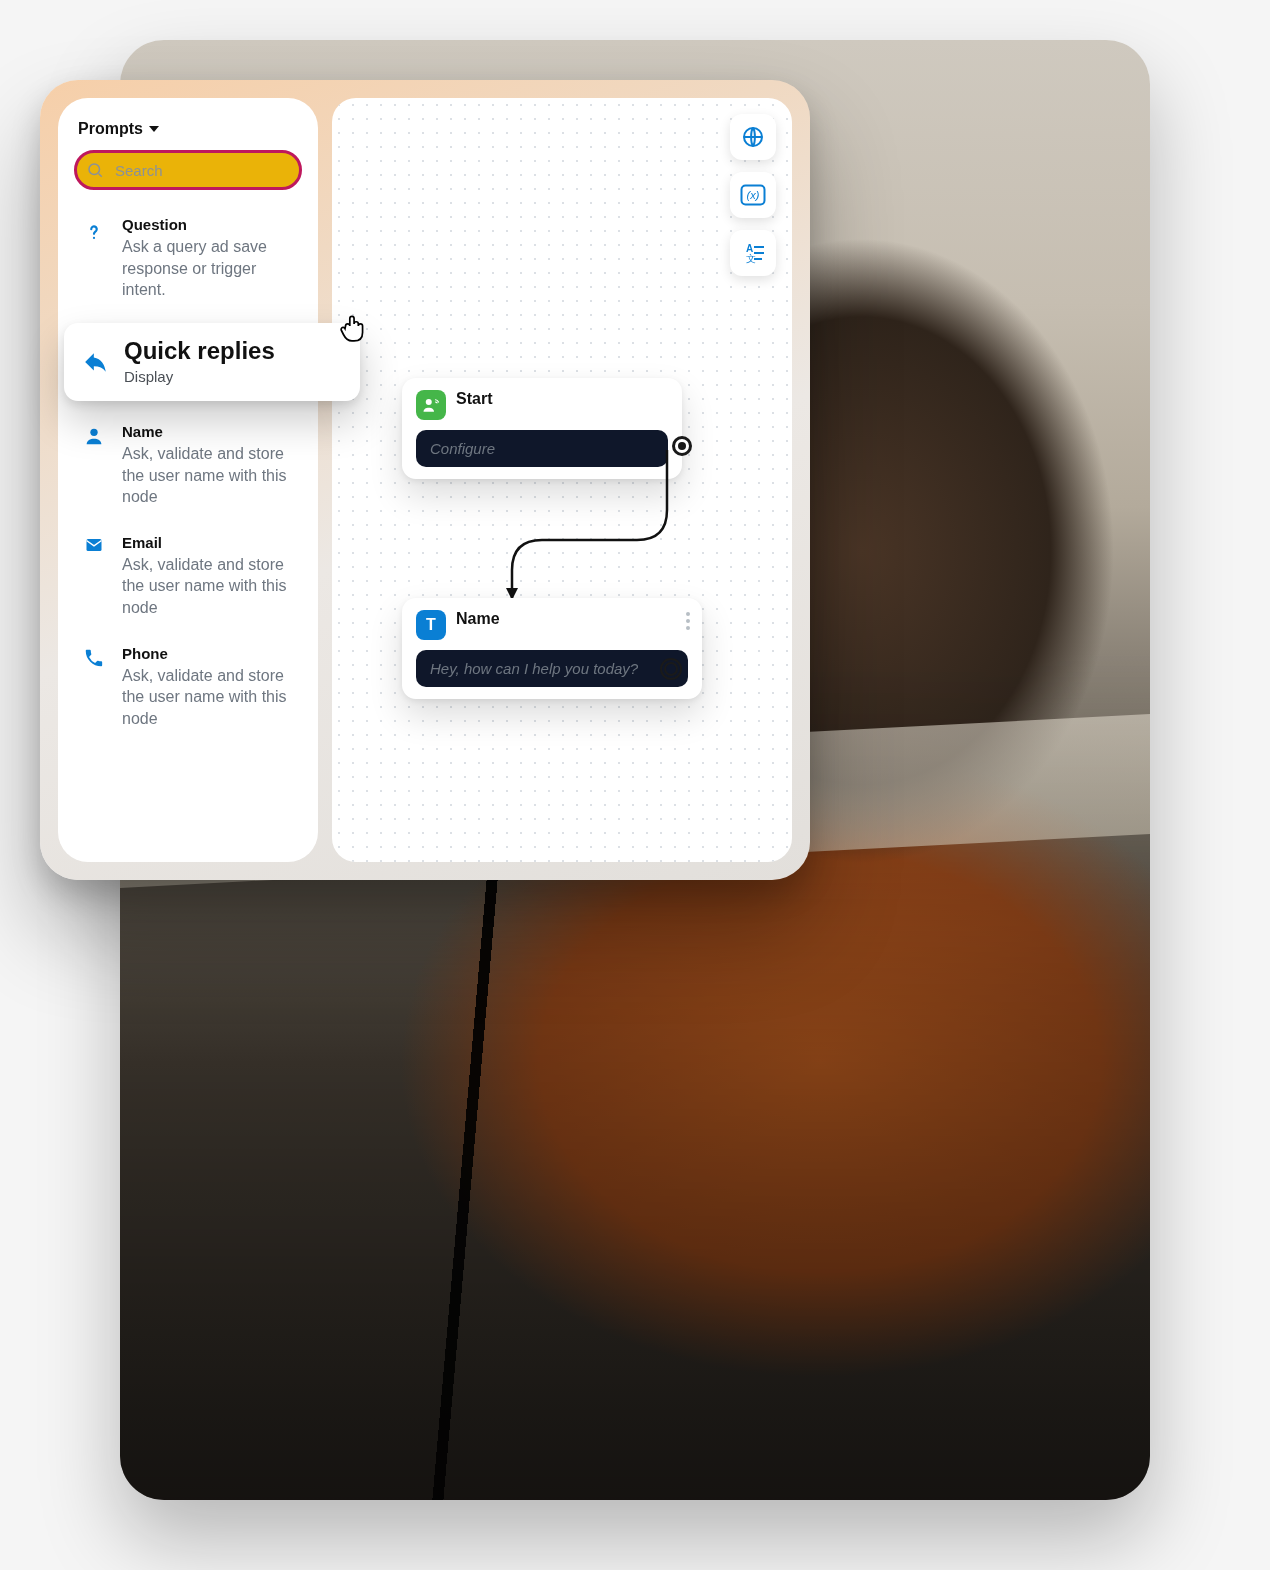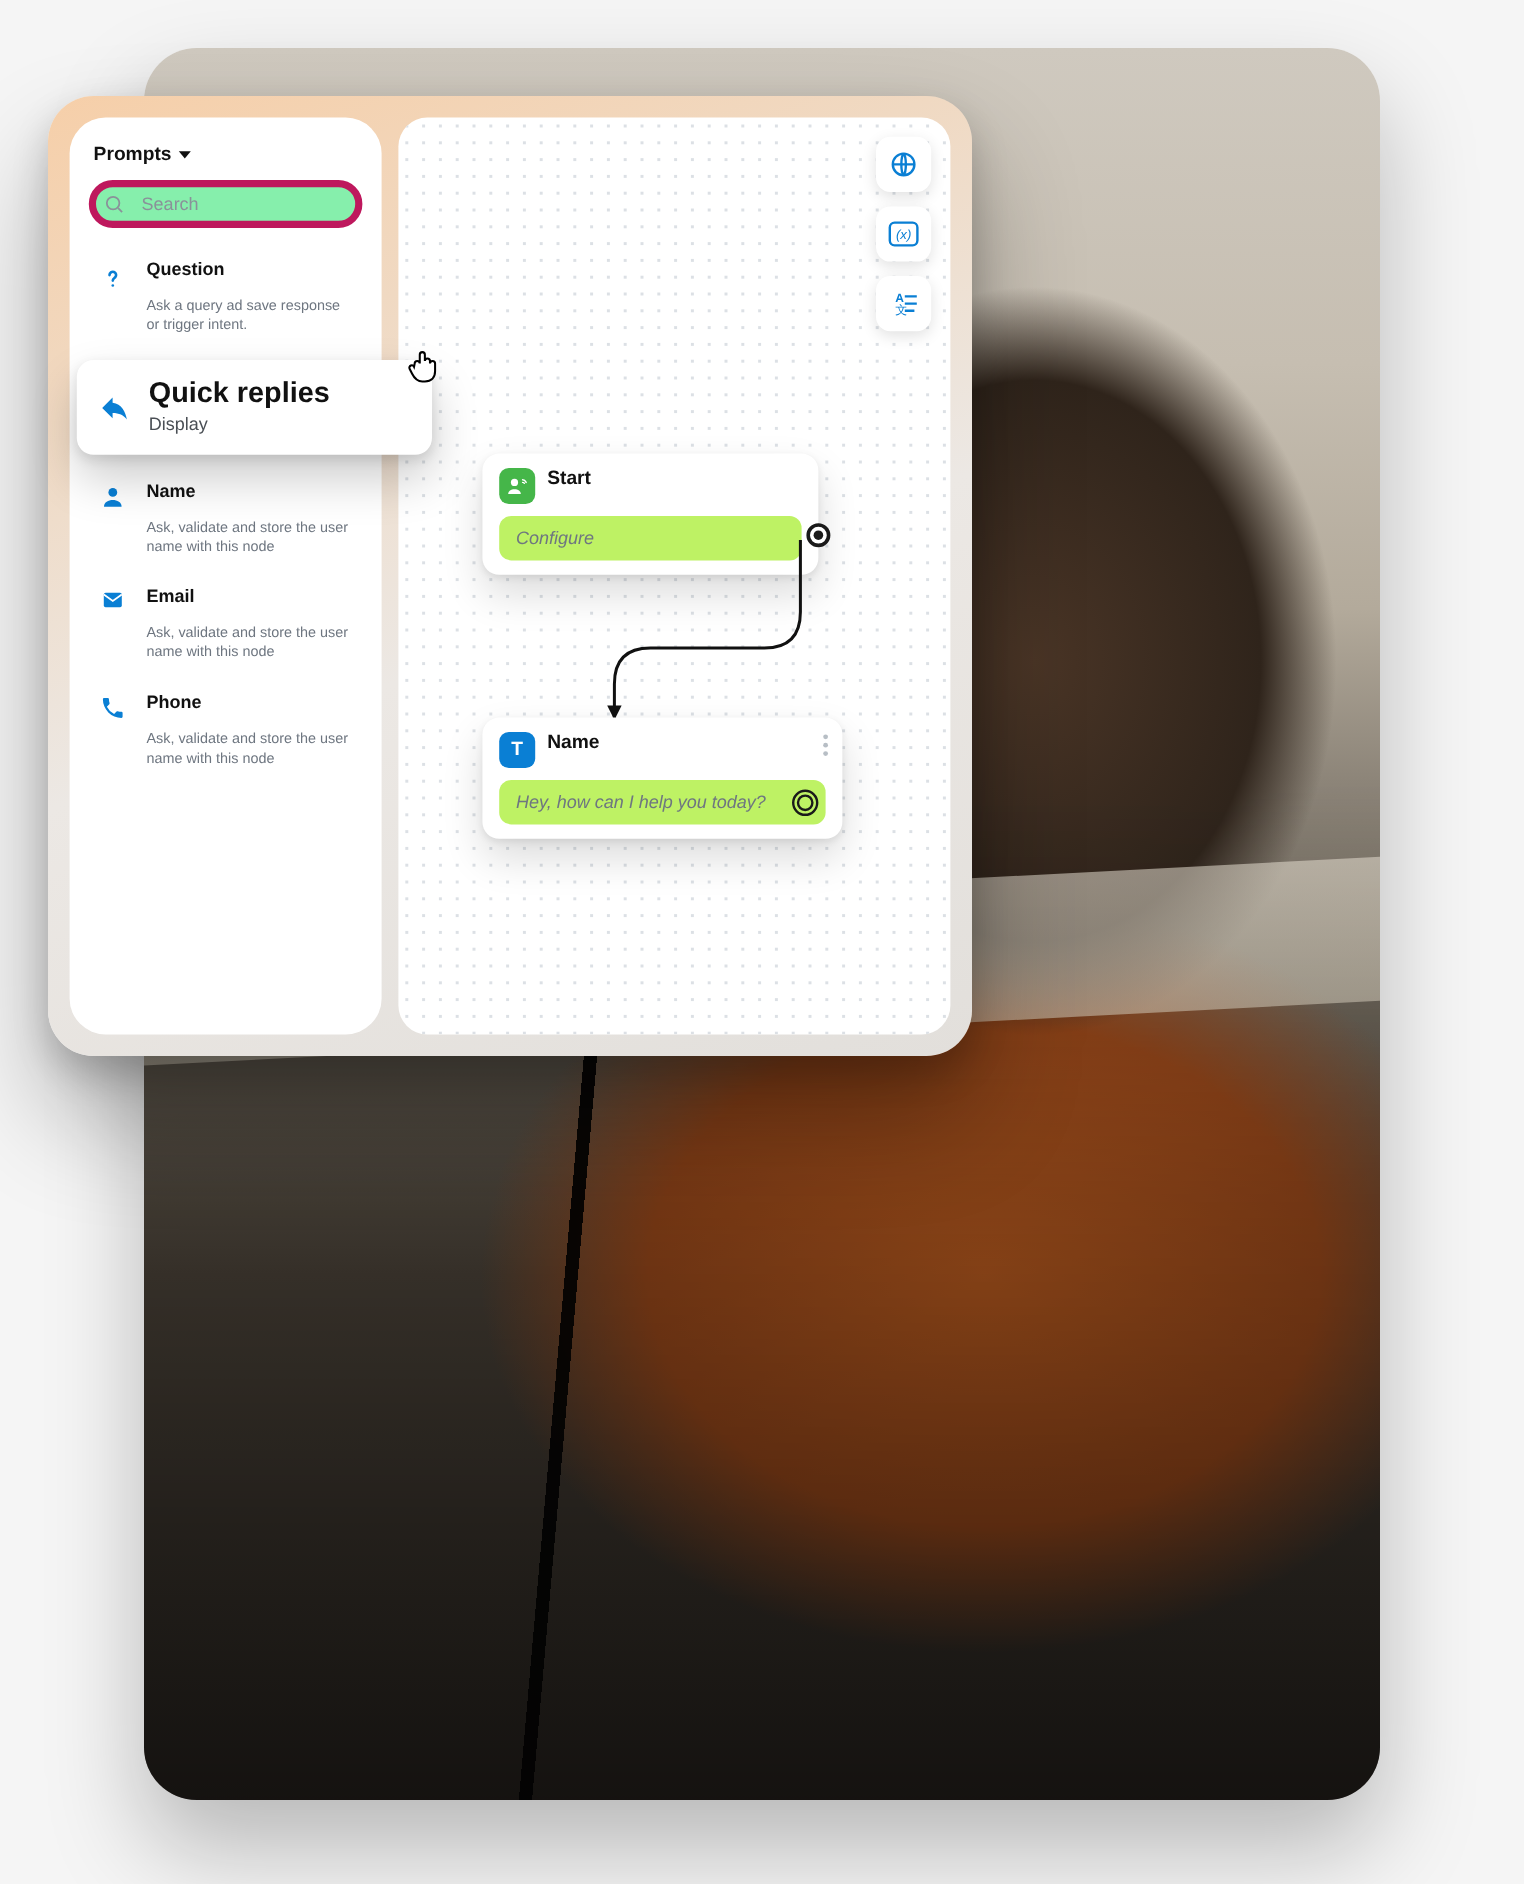--- a/index.html
+++ b/index.html
@@ -70,35 +70,35 @@
   }
   .caret-down {
     width:0;height:0;border-left:5px solid transparent;border-right:5px solid transparent;border-top:6px solid #111;
   }
   .search-wrap{
     position:relative;
     margin: 0 6px 18px 6px;
   }
   .search-wrap svg{ position:absolute; left:12px; top:50%; transform:translateY(-50%); }
   .search-input{
-    width:100%; height:40px; border:6px solid #be185d; border-radius:20px;
+    width:100%; height:40px; border:3px solid #be185d; border-radius:20px;
     padding:0 14px 0 38px; font-size:15px; color:#333; outline:none;
-    background:#86efac;
+    background:#eab308;
   }
   .search-input::placeholder{ color:#8a9199; }
 
   .prompt-list{ display:flex; flex-direction:column; gap:10px; padding:0 6px; }
   .prompt-item{
     display:flex; gap:14px; align-items:flex-start;
     padding:8px 6px; border-radius:10px;
     cursor:pointer;
   }
   .prompt-icon{ width:28px; flex:0 0 28px; display:flex; align-items:flex-start; justify-content:center; padding-top:2px;}
   .prompt-body .p-title{ font-weight:700; font-size:15px; color:#111; }
-  .prompt-body .p-desc{ font-size:12px; line-height:1.35; color:#6e7680; margin-top:13px; max-width:170px;}
+  .prompt-body .p-desc{ font-size:16px; line-height:1.35; color:#6e7680; margin-top:3px; max-width:170px;}
 
   
   .prompt-item.dragged{
     position:relative;
     background:#fff;
     border-radius:14px;
     box-shadow: 0 20px 40px rgba(0,0,0,.20), 0 4px 10px rgba(0,0,0,.10);
     padding:14px 18px;
     margin: 4px -44px 4px -10px;
     width: 296px;
@@ -161,21 +161,21 @@
   .sq.blue { background:#0a7fd4; }
   .node-head .n-title{ font-weight:700; font-size:16px; color:#111; }
   .node-dots{
     position:absolute; right:12px; top:14px;
     display:flex; flex-direction:column; gap:3px; cursor:pointer;
   }
   .node-dots span{ width:4px;height:4px;border-radius:50%;background:#b7bec5; }
 
   .node-body{
     margin-top:10px;
-    background:#bef264;
+    background:#0f172a;
     border-radius:10px;
     padding:10px 14px;
     font-style:italic;
     color:#6e7680;
     font-size:15px;
     position:relative;
   }
 
   .port{
     position:absolute; width:20px; height:20px; border-radius:50%;

